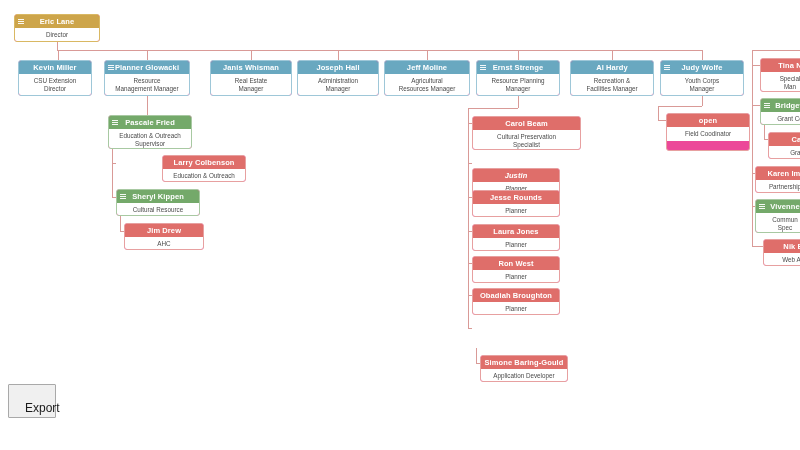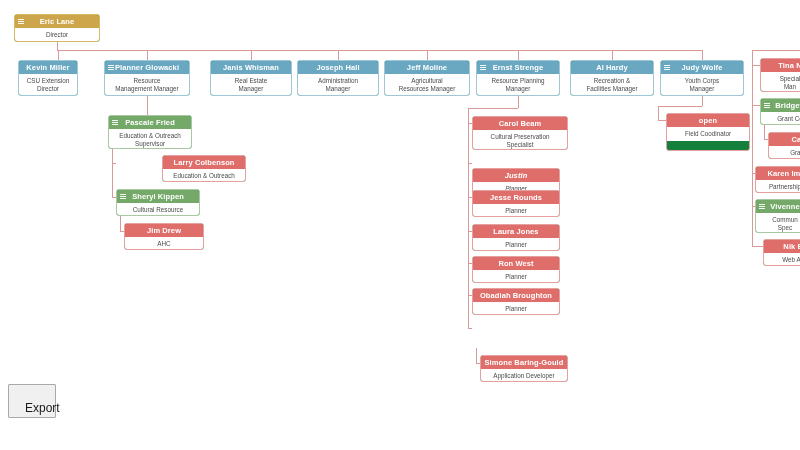--- a/index.html
+++ b/index.html
@@ -20,21 +20,21 @@
     width: 800px;
     height: 450px;
     overflow: hidden;
   }
 
   
   .node {
     position: absolute;
     box-sizing: border-box;
     border-radius: 3px;
-    background: #15803d;
+    background: #ec4899;
     overflow: hidden;
   }
   .node .hdr {
     position: relative;
     height: 13px;
     line-height: 13px;
     text-align: center;
     color: #ffffff;
     font-size: 7.5px;
     font-weight: bold;
@@ -158,21 +158,21 @@
     <div class="lnk v" style="left: 764px; top: 125px; height: 14px;"></div>
     <div class="lnk h" style="left: 764px; top: 139px; width: 4px;"></div>
     <div class="node t-gold" style="left: 14px; top: 14px; width: 86px; height: 28px;">
       <div class="hdr"><span class="burger">
           <i></i>
           <i></i>
           <i></i>
         </span><span>Eric Lane</span></div>
       <div class="body" style="height: 15px;">Director</div>
     </div>
-    <div class="node t-blue" style="left: 18px; top: 60px; width: 60px; height: 36px;">
+    <div class="node t-blue" style="left: 18px; top: 60px; width: 74px; height: 36px;">
       <div class="hdr"><span>Kevin Miller</span></div>
       <div class="body" style="height: 23px;">CSU Extension
 Director</div>
     </div>
     <div class="node t-blue" style="left: 104px; top: 60px; width: 86px; height: 36px;">
       <div class="hdr"><span class="burger">
           <i></i>
           <i></i>
           <i></i>
         </span><span>Planner Glowacki</span></div>
@@ -235,21 +235,21 @@
           <i></i>
           <i></i>
           <i></i>
         </span><span>Sheryl Kippen</span></div>
       <div class="body" style="height: 14px;">Cultural Resource</div>
     </div>
     <div class="node t-red" style="left: 124px; top: 223px; width: 80px; height: 27px;">
       <div class="hdr"><span>Jim Drew</span></div>
       <div class="body" style="height: 14px;">AHC</div>
     </div>
-    <div class="node t-red" style="left: 472px; top: 116px; width: 96px; height: 34px;">
+    <div class="node t-red" style="left: 472px; top: 116px; width: 109px; height: 34px;">
       <div class="hdr"><span>Carol Beam</span></div>
       <div class="body" style="height: 21px;">Cultural Preservation
 Specialist</div>
     </div>
     <div class="node t-red" style="left: 472px; top: 168px; width: 88px; height: 27px; font-style: italic;">
       <div class="hdr"><span>Justin</span></div>
       <div class="body" style="height: 14px;">Planner</div>
     </div>
     <div class="node t-red" style="left: 472px; top: 224px; width: 88px; height: 27px;">
       <div class="hdr"><span>Laura Jones</span></div>

